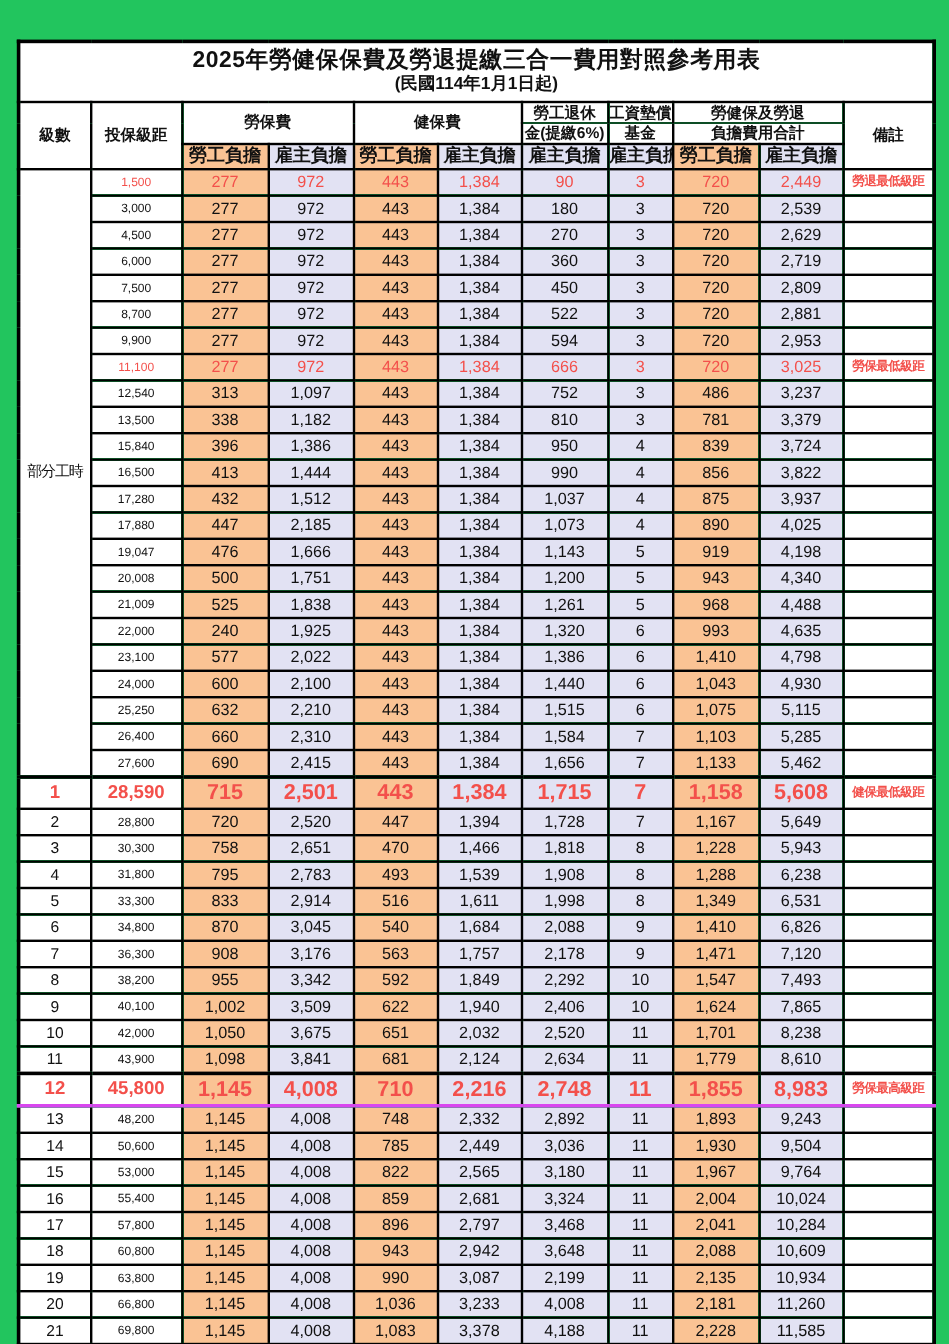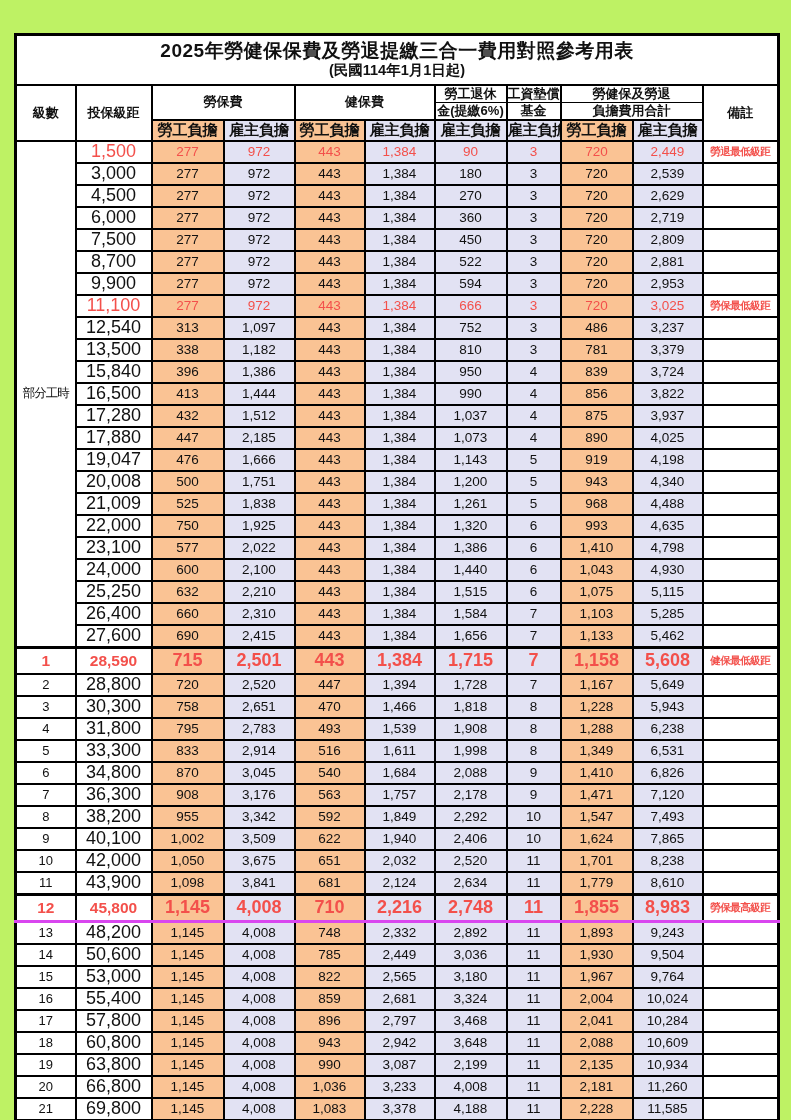--- a/index.html
+++ b/index.html
@@ -2,21 +2,21 @@
 <html style="--emp-bg: #FAC394; --er-bg: #E2E2F3; --red: #F3504B;"><head>
 <meta charset="utf-8">
 <style>
   html, body {
     margin: 0; padding: 0; background: #ffffff;
     font-family: "Liberation Sans", "DejaVu Sans", sans-serif;
     color: #111;
   }
   .page {
     width: 791px; height: 1120px; box-sizing: border-box;
-    padding: 33px 14px 10px 14px; background: #bef264;
+    padding: 33px 14px 10px 14px; background: #22c55e;
   }
   table.main {
     width: 763px; border-collapse: collapse; table-layout: fixed;
     border: 3px solid #000;
   }
   td {
     border: 2px solid #000; text-align: center; vertical-align: middle;
     padding: 0; font-size: 13.5px; line-height: 1.1; height: 20px;
     overflow: hidden; white-space: nowrap;
   }
@@ -28,21 +28,21 @@
   tr.hrow td { font-weight: 700; font-size: 13px; height: 16px; }
   tr.hrow3 td { font-weight: 700; font-size: 15px; height: 19px; }
   td.bb-thin { border-bottom-width: 1px; }
   td.bt-thin { border-top-width: 1px; }
   
   .c-emp { background: var(--emp-bg); }     
   .c-er  { background: var(--er-bg); }      
   .c-plain { background: #fff; }
   
   td.grade-col { font-size: 13px; }
-  td.salary-col { font-size: 18px; }
+  td.salary-col { font-size: 10px; }
   td.note-col { font-size: 10.5px; font-weight: 700; color: var(--red); letter-spacing: -0.5px; }
   td.group-col { font-size: 12.5px; background: #fff; letter-spacing: -1px; }
   tr.red-row td { color: var(--red); }
   tr.big-row td { font-size: 18px; font-weight: 700; height: 24px; }
   tr.big-row td.grade-col, tr.big-row td.salary-col { font-size: 15.5px; }
   tr.big-row td.note-col { font-size: 10.5px; }
   tr.sec-top td { border-top: 3px solid #000; }
   tr.sec-bottom td { border-bottom: 3px solid #d946ef; }
 </style>
 </head>
@@ -297,21 +297,21 @@
           <td class="c-emp">443</td>
           <td class="c-er">1,384</td>
           <td class="c-er">1,261</td>
           <td class="c-er">5</td>
           <td class="c-emp">968</td>
           <td class="c-er">4,488</td>
           <td class="note-col c-plain"></td>
         </tr>
         <tr>
           <td class="salary-col c-plain">22,000</td>
-          <td class="c-emp">750</td>
+          <td class="c-emp">240</td>
           <td class="c-er">1,925</td>
           <td class="c-emp">443</td>
           <td class="c-er">1,384</td>
           <td class="c-er">1,320</td>
           <td class="c-er">6</td>
           <td class="c-emp">993</td>
           <td class="c-er">4,635</td>
           <td class="note-col c-plain"></td>
         </tr>
         <tr>

